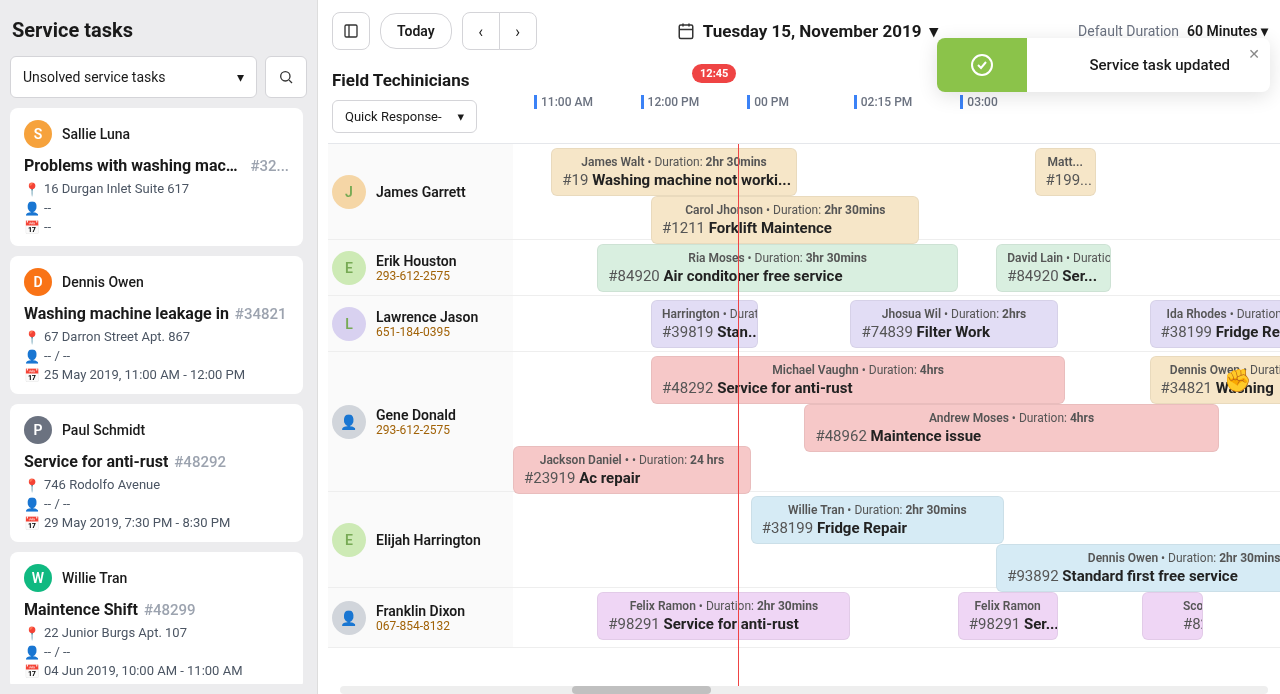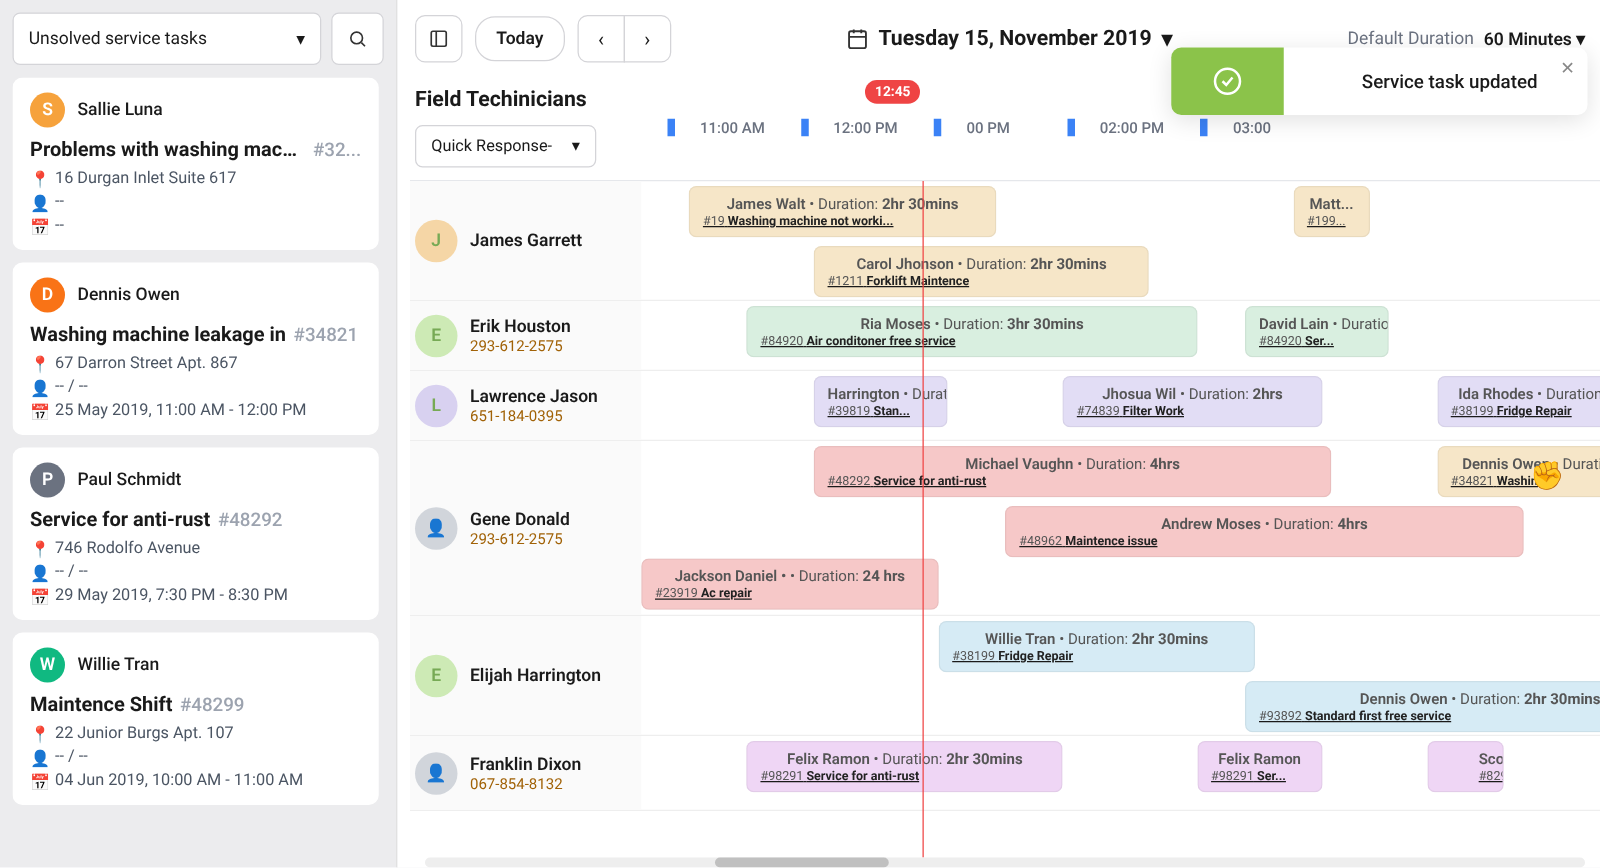--- a/index.html
+++ b/index.html
@@ -29,53 +29,54 @@
 .nav-group .icon-btn:last-child { border-radius: 0 8px 8px 0; margin-left: -1px; }
 .date-display { flex: 1; display: flex; align-items: center; justify-content: center; gap: 8px; font-size: 17px; font-weight: 700; cursor: pointer; }
 .duration-group { display: flex; align-items: center; gap: 8px; font-size: 14px; }
 .duration-label { color: #6b7280; }
 .duration-value { font-weight: 600; cursor: pointer; }
 .timeline-header { display: flex; border-bottom: 1px solid #e5e7eb; gap: 21px; }
 .tech-header { width: 185px; padding: 10px 0 0 4px; flex-shrink: 0; }
 .tech-header h2 { font-size: 17px; font-weight: 700; margin-bottom: 10px; }
 .team-select { border: 1px solid #d4d4d8; border-radius: 6px; padding: 8px 12px; font-size: 13px; display: flex; align-items: center; justify-content: space-between; cursor: pointer; background: #fff; margin-bottom: 10px; width: 145px;}
 .time-row { flex: 1; display: flex; align-items: center; position: relative; }
-.time-cell { flex: 1; text-align: left; font-size: 12px; color: #6b7280; font-weight: 500; border-left: 6px solid #3b82f6; padding-left: 20px;}
+.time-cell { flex: 1; text-align: left; font-size: 12px; color: #6b7280; font-weight: 500; border-left: 3px solid #3b82f6; padding-left: 4px;}
 .now-badge { position: absolute; background: #ef4444; color: #fff; font-size: 11px; font-weight: 700; padding: 3px 8px; border-radius: 10px; top: 4px; }
 .body { flex: 1; overflow: auto; position: relative; }
 .tech-row { display: flex; border-bottom: 1px solid #eee; min-height: 56px; }
 .tech-cell { width: 185px; display: flex; align-items: center; gap: 10px; padding: 8px 4px; flex-shrink: 0; background: #fafafa; }
 .tech-avatar { width: 34px; height: 34px; border-radius: 50%; display: flex; align-items: center; justify-content: center; color: #fff; font-weight: 600; font-size: 14px; flex-shrink: 0; }
 .tech-avatar.img { background: #d1d5db; }
 .tech-info { display: flex; flex-direction: column; }
 .tech-name { font-size: 14px; font-weight: 600; }
 .tech-phone { font-size: 12px; color: #a16207; }
 .lane { flex: 1; position: relative; min-height: 100%;}
 .task-block { position: absolute; border-radius: 6px; padding: 6px 10px; font-size: 12px; overflow: hidden; white-space: nowrap; cursor: pointer; border: 1px solid rgba(0,0,0,0.05); }
 .task-block .line1 { color: #555; font-size: 12px; text-align: center; }
 .task-block .line1 .tname { font-weight: 600; }
 .task-block .line1 .durv { font-weight: 700; }
-.task-block .line2 { margin-top: 2px; font-size: 10px; text-decoration: underline; }
+.task-block .line2 { margin-top: 2px; font-size: 15px; }
 .task-block .line2 .tid { color: #555; }
 .task-block .line2 .ttitle { font-weight: 700; color: #222; }
 .now-line { position: absolute; top: 0; bottom: 0; width: 1px; background: #ef4444; z-index: 5; left: calc(185px + 23.6%);}
 .toast { position: absolute; top: 38px; right: 10px; background: #fff; border-radius: 8px; box-shadow: 0 4px 20px rgba(0,0,0,0.12); display: flex; align-items: center; z-index: 100; }
 .toast-icon { width: 90px; align-self: stretch; background: #8bc34a; border-radius: 8px 0 0 8px; display: flex; align-items: center; justify-content: center; color: #fff; font-size: 18px; }
 .toast-text { padding: 18px 40px 18px 15px; font-size: 15px; font-weight: 500; margin-left: 47px; }
 .toast-close { position: absolute; top: 8px; right: 10px; cursor: pointer; color: #888; font-size: 14px; }
 .hscroll { height: 8px; background: #eee; margin: 0 12px; border-radius: 4px; position: relative;}
 .hscroll-thumb { position: absolute; height: 100%; background: #c0c0c0; border-radius: 4px; }
 .cursor-hand { position: absolute; z-index: 200; font-size: 22px;}
 </style>
 </head>
 <body>
 
 <div class="app">
 
   <div class="sidebar">
+    <h1>Service tasks</h1>
     <div class="filter-row">
       <div class="filter-select">
         <span>Unsolved service tasks</span>
         <span>▾</span>
       </div>
       <div class="search-btn">
         <svg width="16" height="16" viewBox="0 0 24 24" fill="none" stroke="#333" stroke-width="2">
             <circle cx="11" cy="11" r="7"></circle>
             <line x1="21" y1="21" x2="16.65" y2="16.65"></line>
           </svg>
@@ -215,21 +216,21 @@
         <div class="team-select">
           <span>Quick Response-</span>
           <span>▾</span>
         </div>
       </div>
       <div class="time-row" id="time-row">
         <div class="now-badge" style="left:calc(23.6% - 18px);">12:45</div>
       <div class="time-cell">11:00 AM</div>
           <div class="time-cell">12:00 PM</div>
           <div class="time-cell">00 PM</div>
-          <div class="time-cell">02:00 PM</div>
+          <div class="time-cell">02:15 PM</div>
           <div class="time-cell">03:00</div>
           <div class="time-cell"></div>
           <div class="time-cell"></div>
         </div>
     </div>
 
     <div class="body" id="rows">
       <div class="now-line"></div>
     <div class="tech-row" style="height: 96px;">
     <div class="tech-cell">

